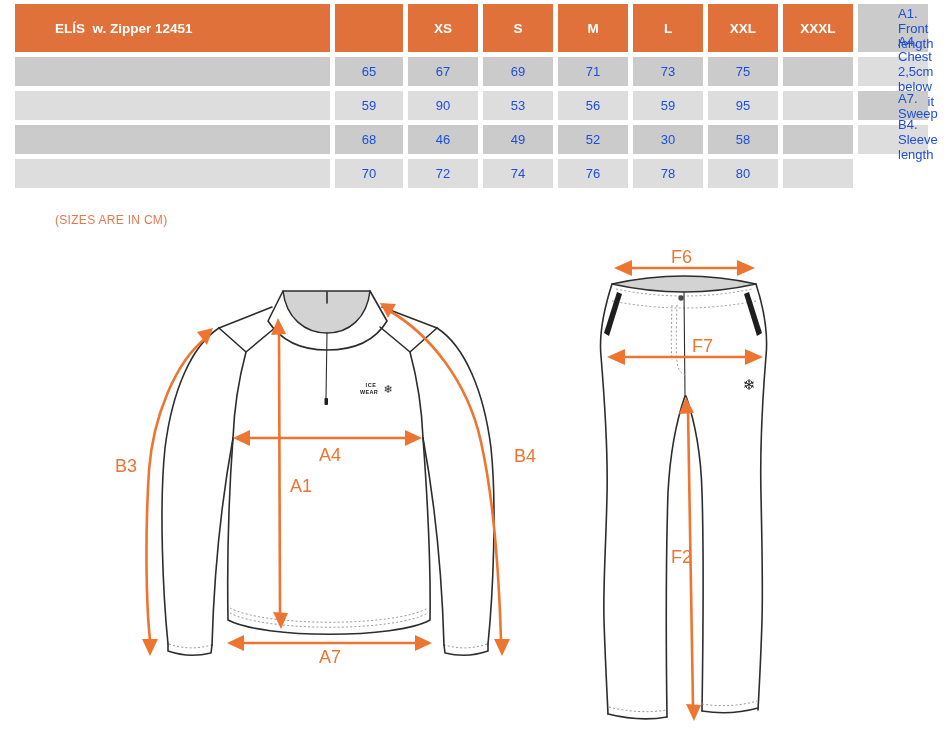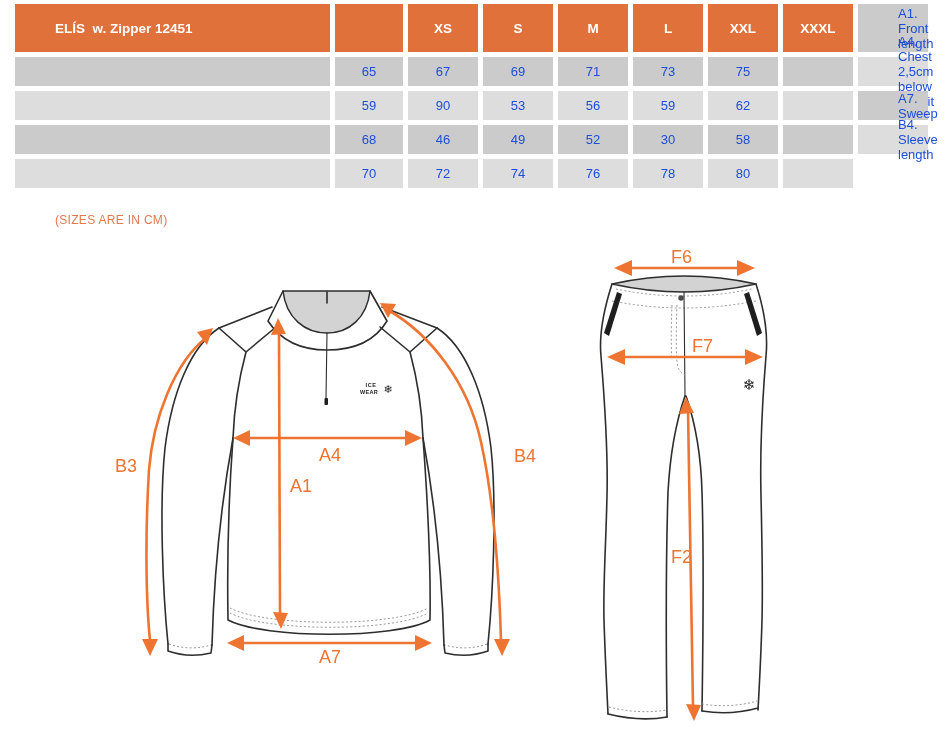--- a/index.html
+++ b/index.html
@@ -73,21 +73,21 @@
   <div class="cell data val shade-a">75</div>
   <div class="cell data val shade-a"></div>
 
   <div class="cell data lbl shade-b">A4. Chest 2,5cm below armpit</div>
   <div class="cell data shade-b"></div>
   <div class="cell data val shade-b">59</div>
   <div class="cell data val shade-b">90</div>
   <div class="cell data val shade-b">53</div>
   <div class="cell data val shade-b">56</div>
   <div class="cell data val shade-b">59</div>
-  <div class="cell data val shade-b">62</div>
+  <div class="cell data val shade-b">95</div>
   <div class="cell data val shade-b"></div>
 
   <div class="cell data lbl shade-a">A7. Sweep</div>
   <div class="cell data shade-a"></div>
   <div class="cell data val shade-a">68</div>
   <div class="cell data val shade-a">46</div>
   <div class="cell data val shade-a">49</div>
   <div class="cell data val shade-a">52</div>
   <div class="cell data val shade-a">30</div>
   <div class="cell data val shade-a">58</div>

